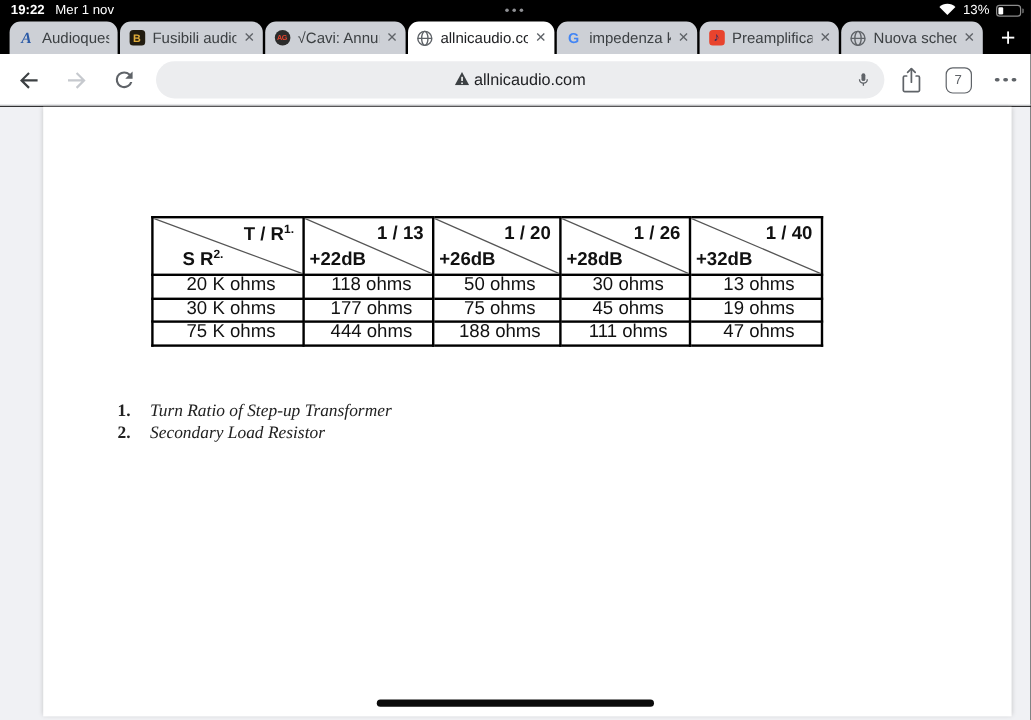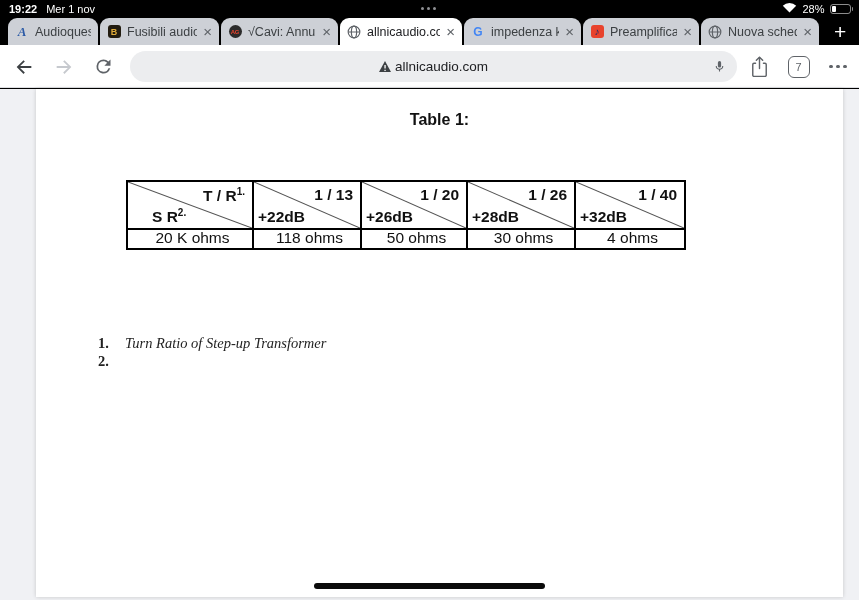--- a/index.html
+++ b/index.html
@@ -78,21 +78,21 @@
         <i></i>
         <i></i>
         <i></i>
       </div>
     <div class="sb-right">
       <span>
         <svg width="15" height="11" viewBox="0 0 15 11">
             <path d="M7.5 10.5 L0.8 3.8 A9.6 9.6 0 0 1 14.2 3.8 Z" fill="#fff"></path>
           </svg>
       </span>
-      <span>28%</span>
+      <span>13%</span>
       <span class="battery">
           <span class="battery-level"></span>
         </span>
       <span class="battery-tip"></span>
     </div>
   </div>
 
   <div class="tab-strip">
     <div class="tab" style="width:90px">
       <span class="favicon fav-aq">A</span>
@@ -201,21 +201,20 @@
           <i></i>
           <i></i>
         </span>
     </div>
   </div>
 
   <div class="content">
     <div class="page">
 
       <div class="doc-title">
-        <div>Table 1:</div>
       </div>
 
       <table class="imp">
         <colgroup>
           <col style="width:126px">
             <col style="width:108px">
             <col style="width:106px">
             <col style="width:108px">
             <col style="width:110px">
         </colgroup>
@@ -257,32 +256,47 @@
               <span class="h-bot">+32dB</span>
             </th>
           </tr>
         </thead>
         <tbody>
           <tr>
             <td>20 K ohms</td>
             <td>118 ohms</td>
             <td>50 ohms</td>
             <td>30 ohms</td>
-            <td>4 ohms</td>
+            <td>13 ohms</td>
+          </tr>
+          <tr>
+            <td>30 K ohms</td>
+            <td>177 ohms</td>
+            <td>75 ohms</td>
+            <td>45 ohms</td>
+            <td>19 ohms</td>
+          </tr>
+          <tr>
+            <td>75 K ohms</td>
+            <td>444 ohms</td>
+            <td>188 ohms</td>
+            <td>111 ohms</td>
+            <td>47 ohms</td>
           </tr>
         </tbody>
       </table>
 
       <div class="footnotes">
         <div class="fn-line">
           <span class="fn-num">1.</span>
           <span class="fn-text">Turn Ratio of Step-up Transformer</span>
         </div>
         <div class="fn-line">
           <span class="fn-num">2.</span>
+          <span class="fn-text">Secondary Load Resistor</span>
         </div>
       </div>
 
     </div>
   </div>
 
   <div class="home-indicator"></div>
 
 </div>
 

